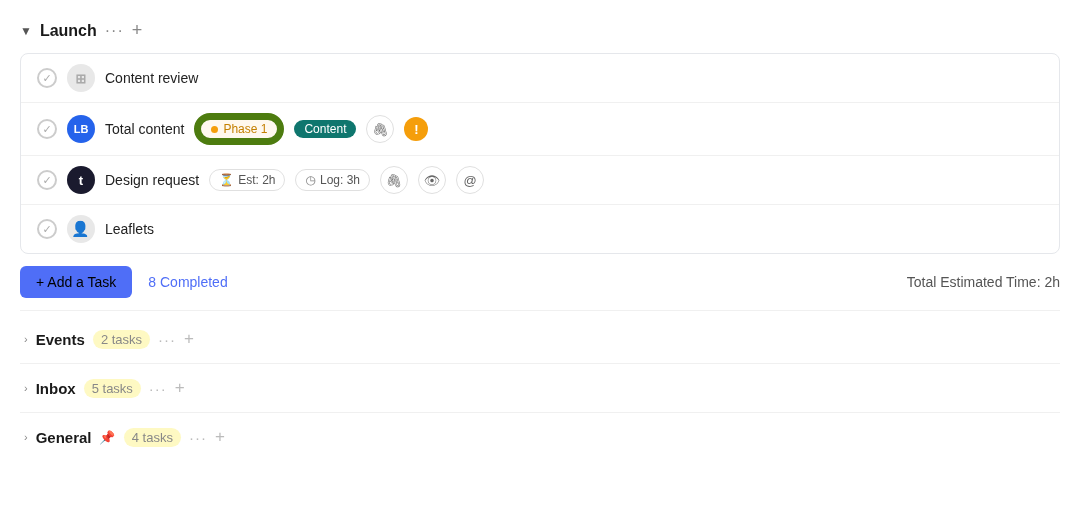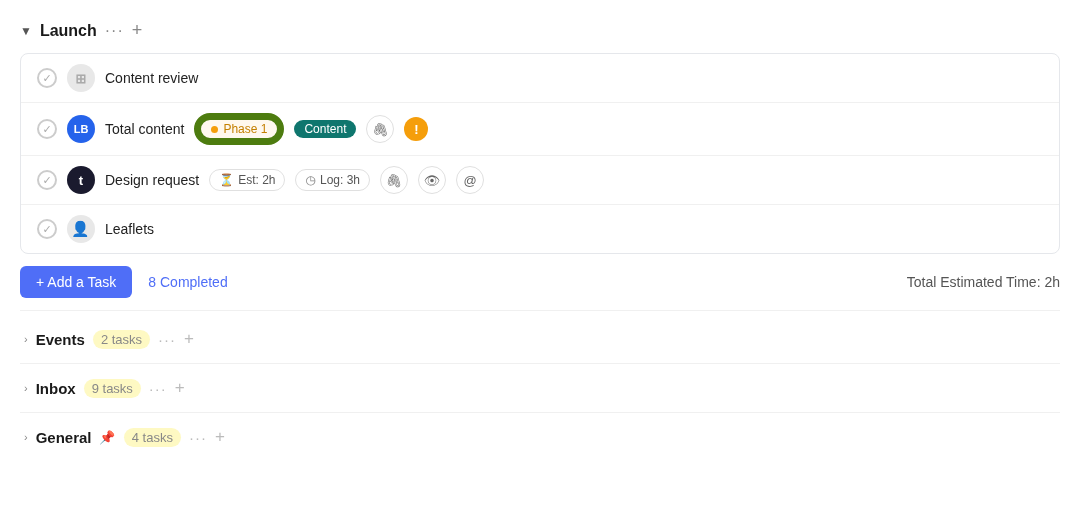--- a/index.html
+++ b/index.html
@@ -198,21 +198,21 @@
     .add-task-left {
       display: flex;
       align-items: center;
       gap: 16px;
     }
     .add-task-btn {
       display: flex;
       align-items: center;
       gap: 6px;
       background: #4f6ef7;
-      color: #ffffff;
+      color: #000000;
       border: none;
       border-radius: 6px;
       padding: 8px 16px;
       font-size: 14px;
       font-weight: 500;
       cursor: pointer;
     }
     .completed-count {
       color: #4f6ef7;
       font-size: 14px;
@@ -356,21 +356,21 @@
     <span class="chevron-right">›</span>
     <span class="other-title">Events</span>
     <span class="task-count">2 tasks</span>
     <span class="other-dots">···</span>
     <span class="other-plus">+</span>
   </div>
 
   <div class="other-section">
     <span class="chevron-right">›</span>
     <span class="other-title">Inbox</span>
-    <span class="task-count">9 tasks</span>
+    <span class="task-count">5 tasks</span>
     <span class="other-dots">···</span>
     <span class="other-plus">+</span>
   </div>
 
   <div class="other-section">
     <span class="chevron-right">›</span>
     <span class="other-title">General</span>
     <span class="pin-icon">📌</span>
     <span class="task-count">4 tasks</span>
     <span class="other-dots">···</span>

